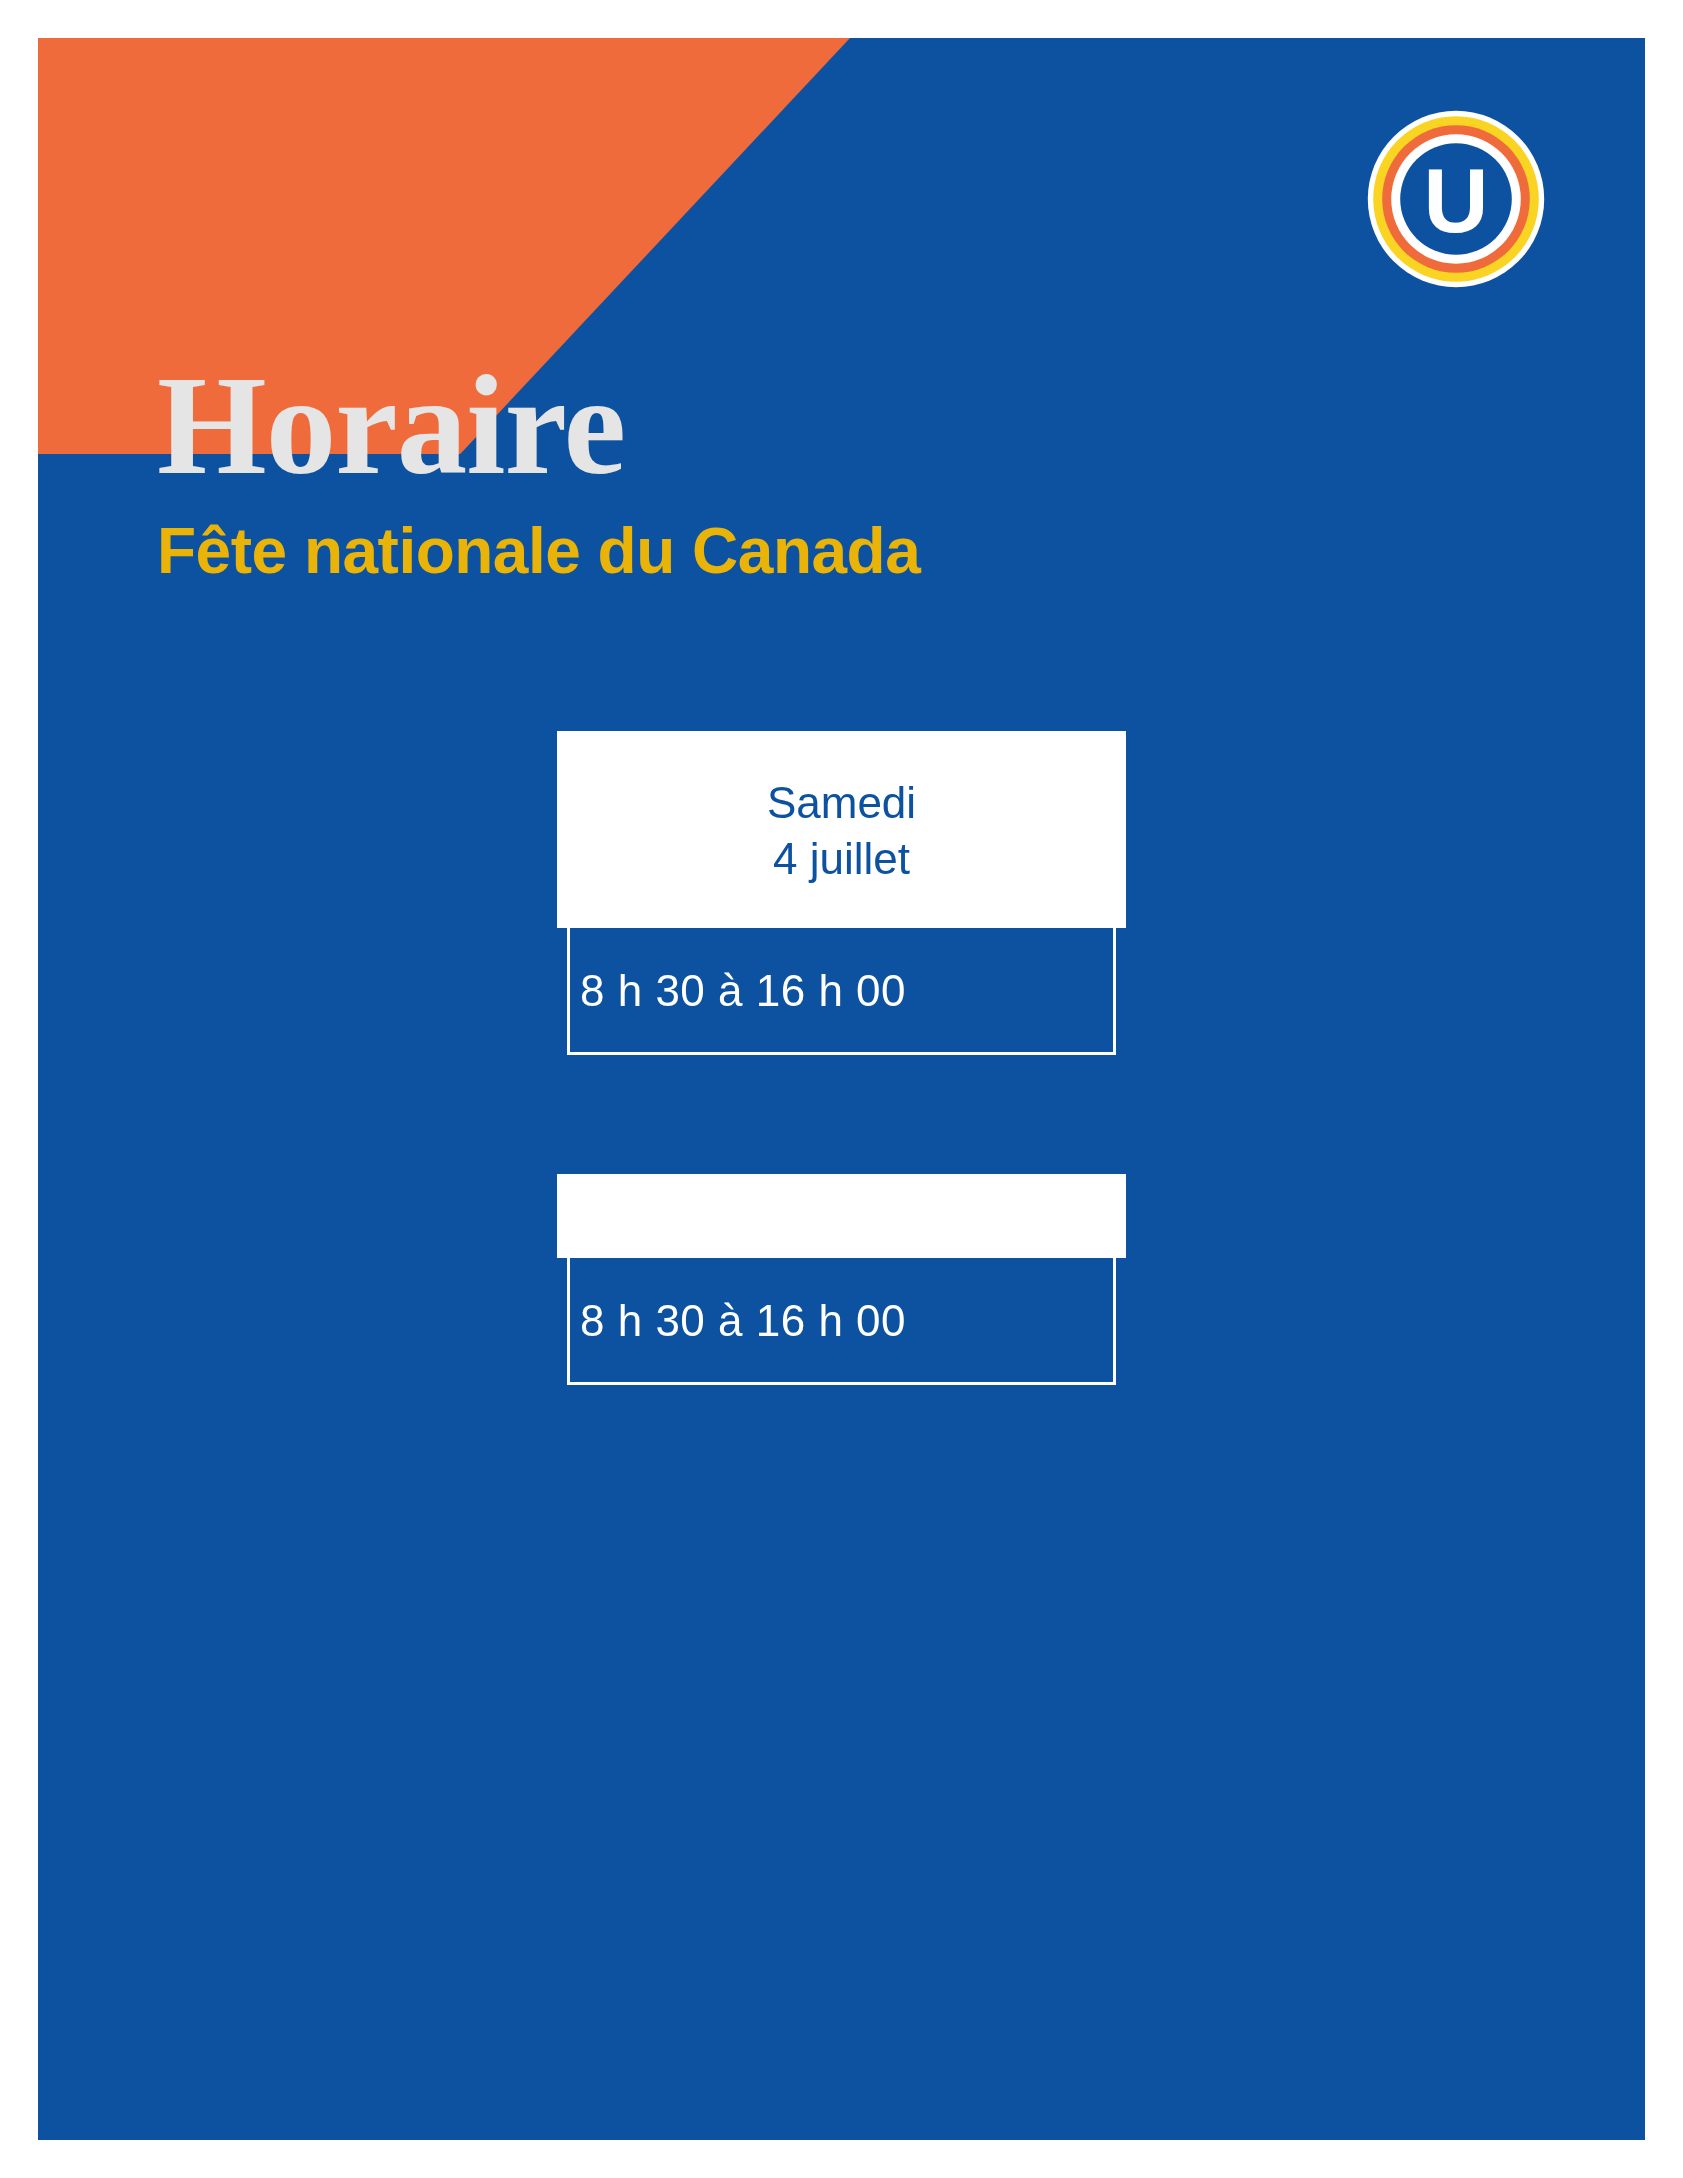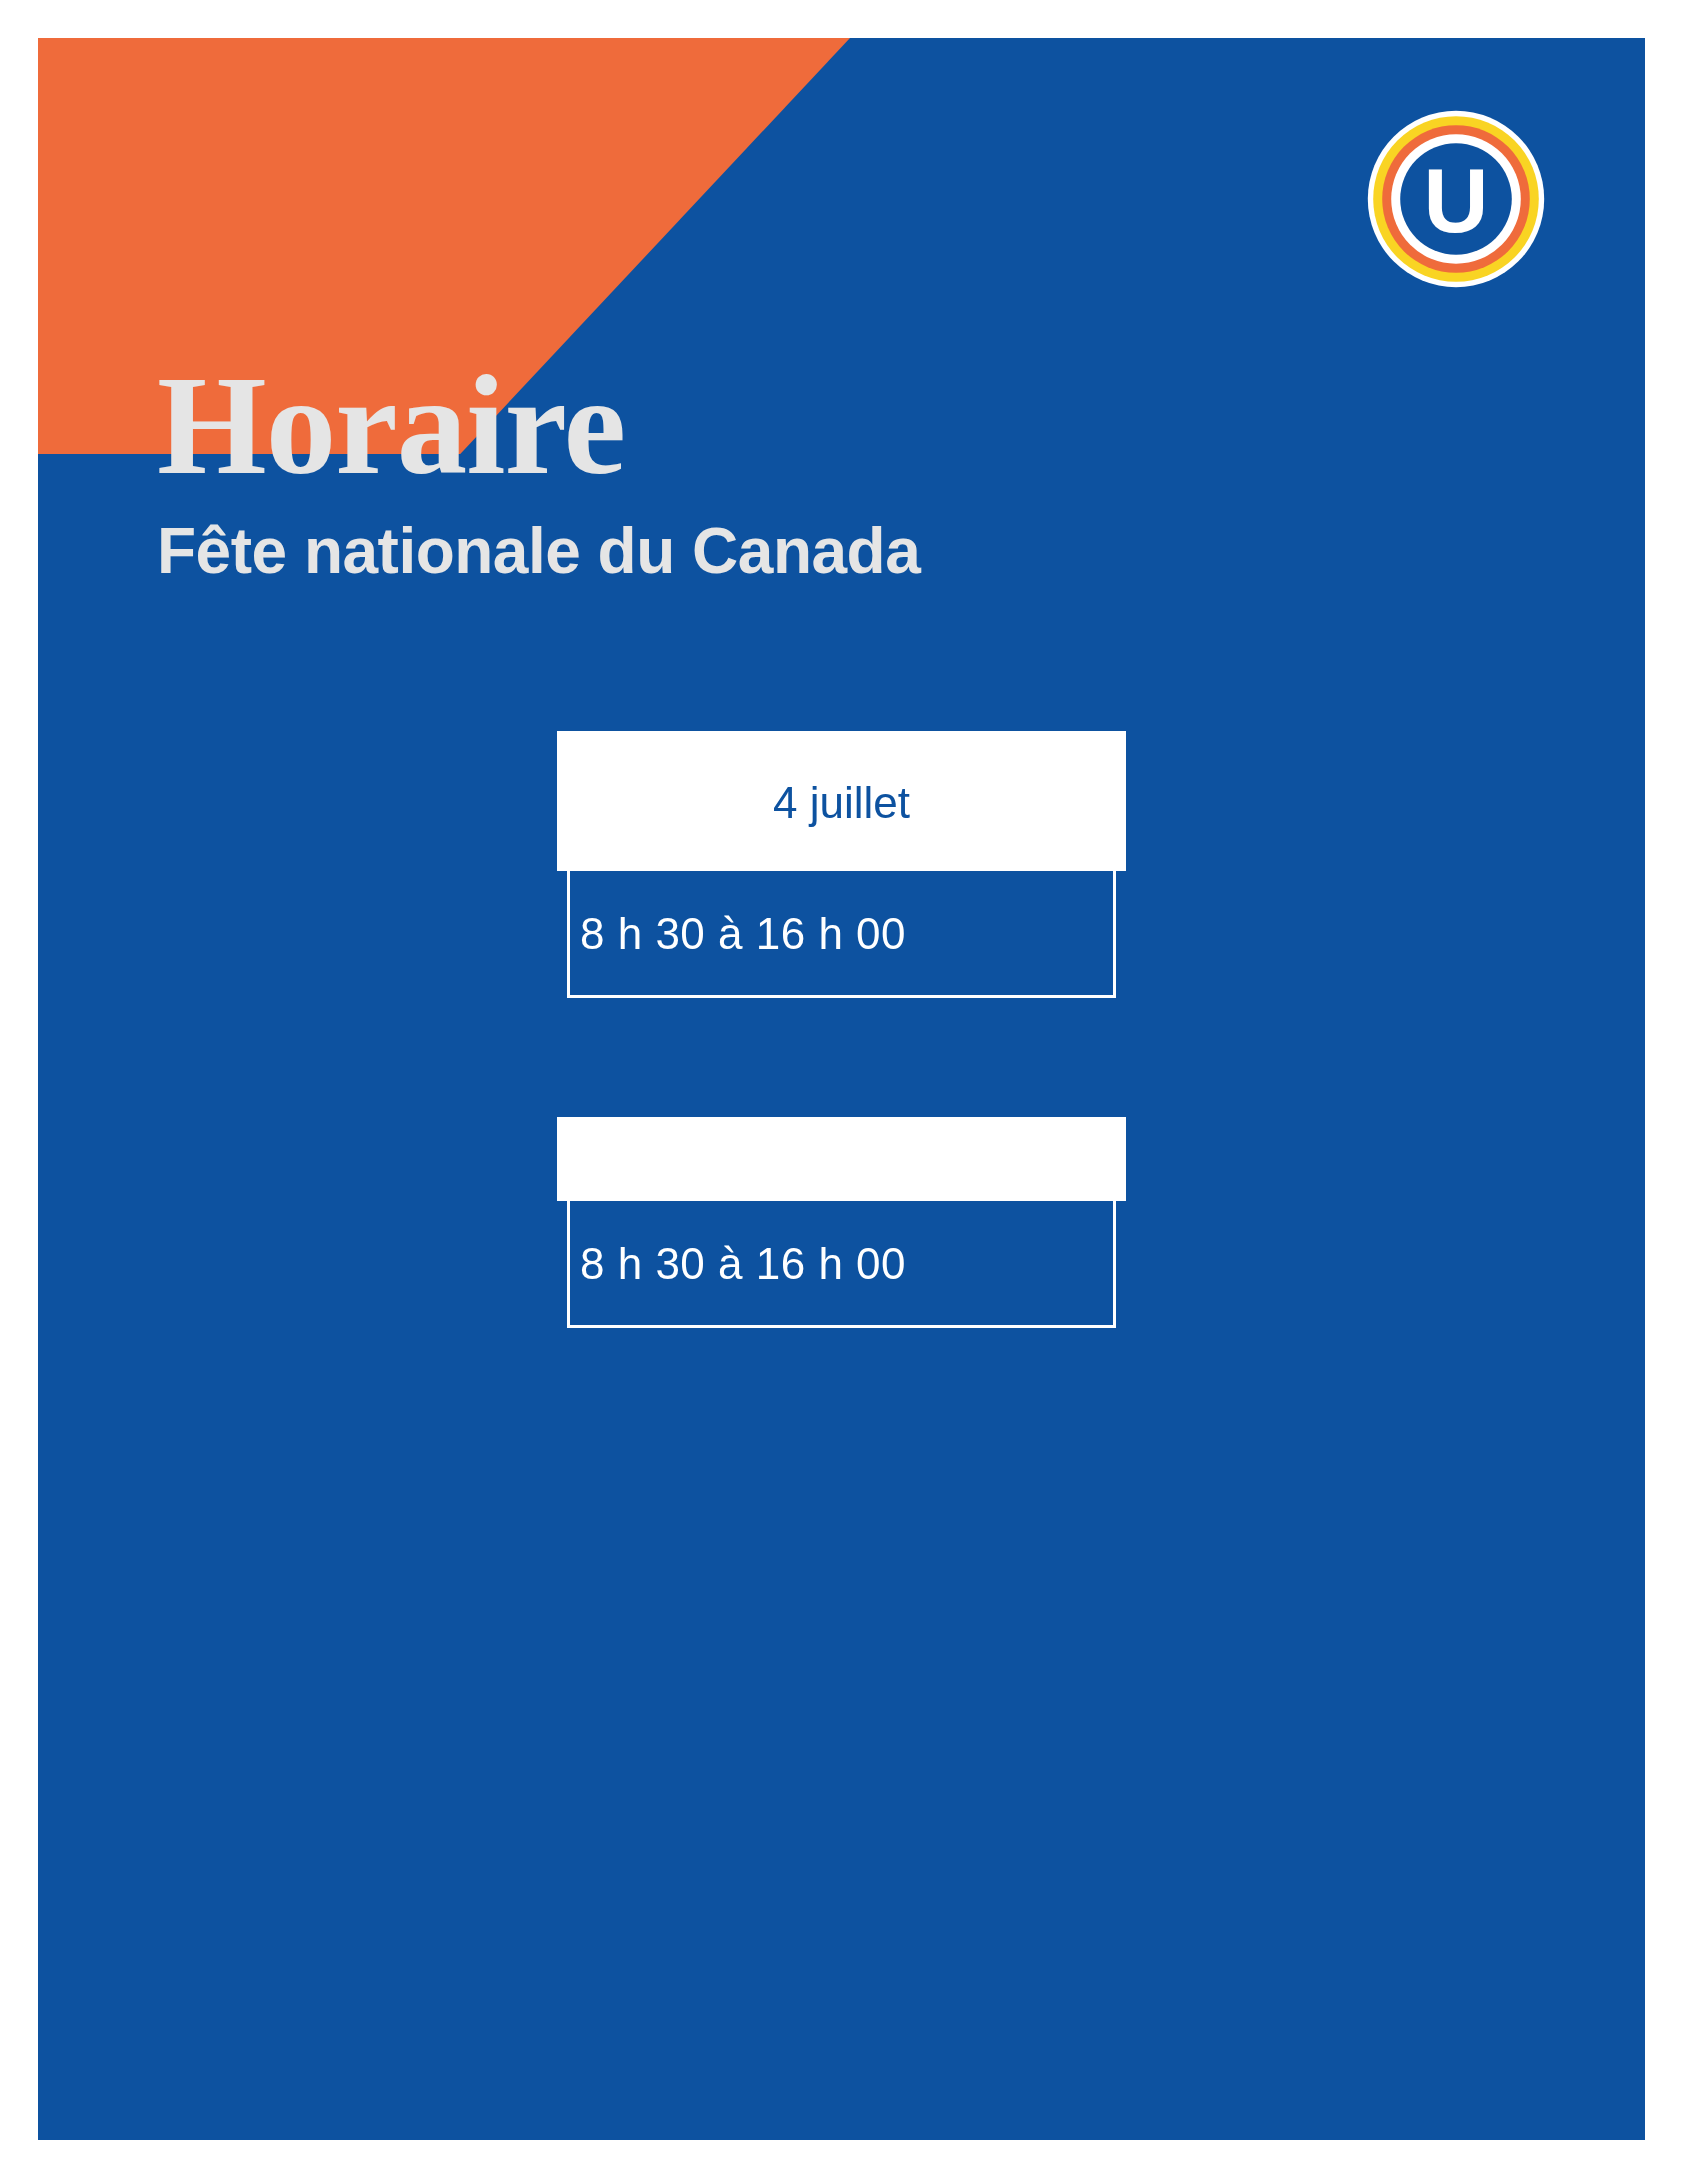--- a/index.html
+++ b/index.html
@@ -66,21 +66,21 @@
     line-height: 1.0;
     color: #e5e5e5;
     letter-spacing: -1px;
     margin: 0;
   }
   .title-sub {
     font-family: "Liberation Sans", sans-serif;
     font-weight: bold;
     font-size: 64px;
     line-height: 1.1;
-    color: #e5e5e5;
+    color: #eab308;
     margin: 20px 0 0 0;
     letter-spacing: -0.5px;
   }
 
   
   .cards {
     position: absolute;
     left: 0;
     right: 0;
     top: 693px;
@@ -140,20 +140,21 @@
 
     <div class="title-block">
       <h1 class="title-main">Horaire</h1>
       <h2 class="title-sub">Fête nationale du Canada</h2>
     </div>
 
     <div class="cards">
 
       <div class="card">
         <div class="card-day">
+          <span class="dayname">Samedi</span>
           <span class="daydate">4 juillet</span>
         </div>
         <div class="card-hours">8 h 30 à 16 h 00</div>
       </div>
 
       <div class="card">
         <div class="card-day">
         </div>
         <div class="card-hours">8 h 30 à 16 h 00</div>
       </div>

